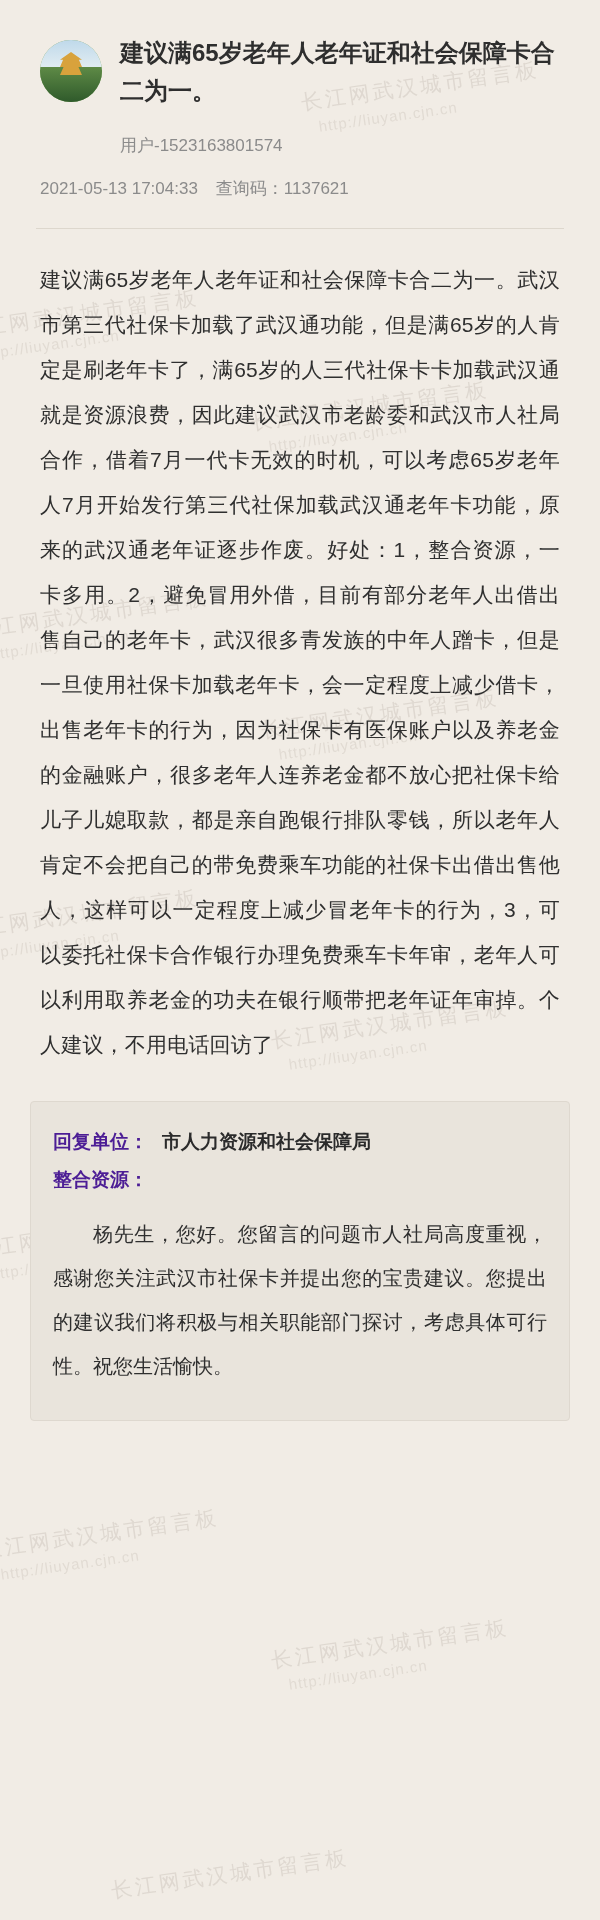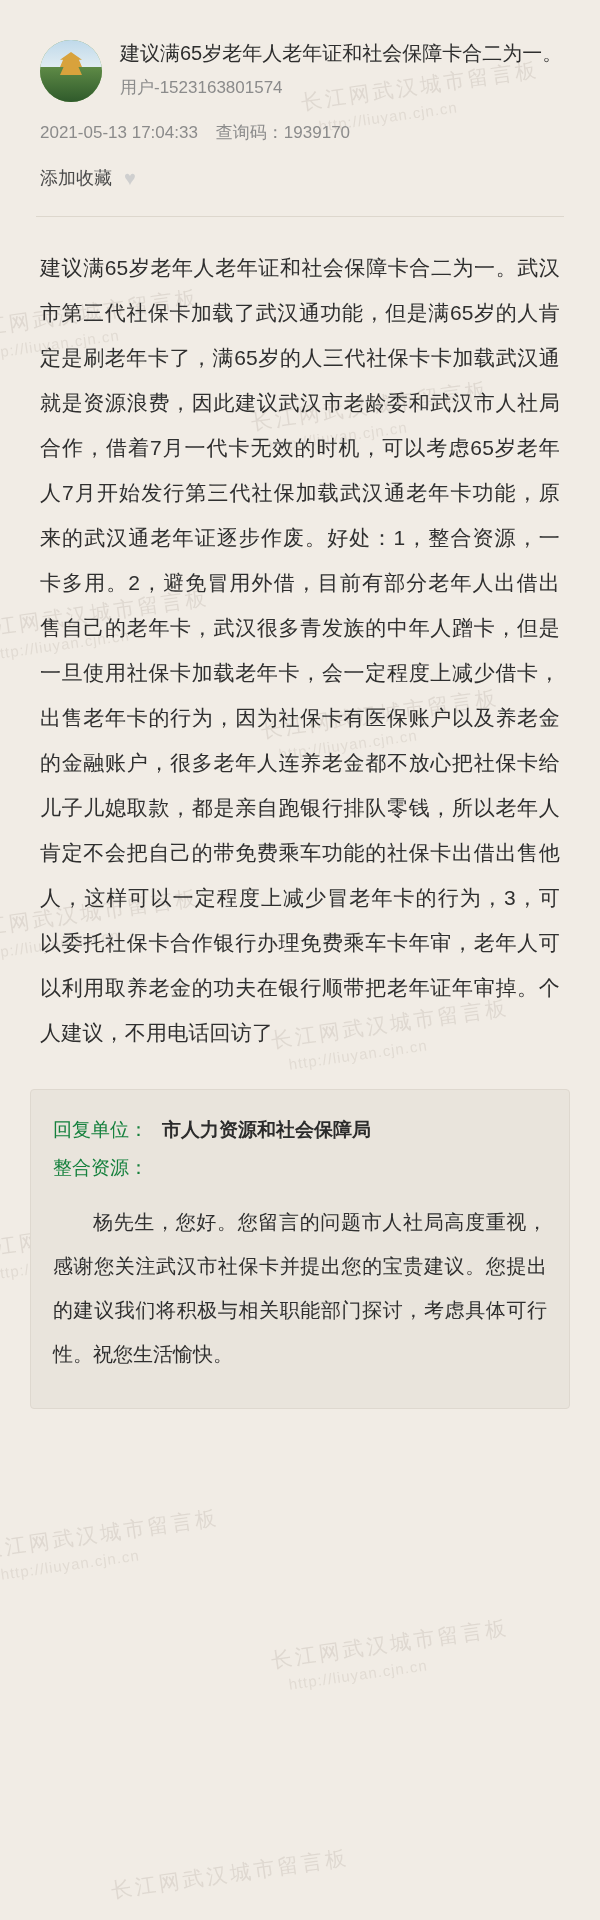--- a/index.html
+++ b/index.html
@@ -82,28 +82,28 @@
     margin-left: -11px;
     background: #d8a23c;
     clip-path: polygon(50% 0%, 100% 30%, 86% 30%, 100% 58%, 84% 58%, 100% 88%, 0 88%, 16% 58%, 0 58%, 14% 30%, 0 30%);
   }
   .head-text {
     margin-left: 18px;
     flex: 1 1 auto;
     min-width: 0;
   }
   .post-title {
-    font-size: 20px;
+    font-size: 24px;
     line-height: 38px;
-    font-weight: normal;
+    font-weight: bold;
     color: #2e2e2e;
     letter-spacing: 0px;
   }
   .post-user {
-    margin-top: 4px;
+    margin-top: 24px;
     font-size: 17px;
     color: #8b8b8b;
     line-height: 24px;
   }
   .meta-row {
     padding: 18px 28px 0 40px;
     font-size: 17px;
     color: #8b8b8b;
     display: flex;
     gap: 18px;
@@ -150,22 +150,22 @@
     padding: 22px 22px 30px 22px;
   }
   .reply-field {
     display: flex;
     font-size: 19px;
     line-height: 36px;
     color: #3a3a3a;
     margin-bottom: 2px;
   }
   .reply-field .key {
-    font-weight: normal;
-    color: #15803d;
+    font-weight: bold;
+    color: #4c1d95;
     flex: 0 0 auto;
   }
   .reply-field .val {
     margin-left: 14px;
     color: #3a3a3a;
   }
   .reply-field .val.bold {
     font-weight: bold;
     color: #2b2b2b;
     font-family: Liberation Serif, serif;
@@ -231,27 +231,23 @@
         <div class="pagoda"></div>
       </div>
       <div class="head-text">
         <div class="post-title">建议满65岁老年人老年证和社会保障卡合二为一。</div>
         <div class="post-user">用户-1523163801574</div>
       </div>
     </div>
 
     <div class="meta-row">
       <span>2021-05-13 17:04:33</span>
-      <span>查询码：1939170</span>
+      <span>查询码：1137621</span>
     </div>
 
-    <div class="fav-row">
-      <span class="fav-label">添加收藏</span>
-      <span class="heart">♥</span>
-    </div>
 
     <div class="divider"></div>
 
     <div class="post-body">建议满65岁老年人老年证和社会保障卡合二为一。武汉市第三代社保卡加载了武汉通功能，但是满65岁的人肯定是刷老年卡了，满65岁的人三代社保卡卡加载武汉通就是资源浪费，因此建议武汉市老龄委和武汉市人社局合作，借着7月一代卡无效的时机，可以考虑65岁老年人7月开始发行第三代社保加载武汉通老年卡功能，原来的武汉通老年证逐步作废。好处：1，整合资源，一卡多用。2，避免冒用外借，目前有部分老年人出借出售自己的老年卡，武汉很多青发族的中年人蹭卡，但是一旦使用社保卡加载老年卡，会一定程度上减少借卡，出售老年卡的行为，因为社保卡有医保账户以及养老金的金融账户，很多老年人连养老金都不放心把社保卡给儿子儿媳取款，都是亲自跑银行排队零钱，所以老年人肯定不会把自己的带免费乘车功能的社保卡出借出售他人，这样可以一定程度上减少冒老年卡的行为，3，可以委托社保卡合作银行办理免费乘车卡年审，老年人可以利用取养老金的功夫在银行顺带把老年证年审掉。个人建议，不用电话回访了</div>
 
     <div class="reply-box">
       <div class="reply-field">
         <span class="key">回复单位：</span>
         <span class="val bold">市人力资源和社会保障局</span>
       </div>

